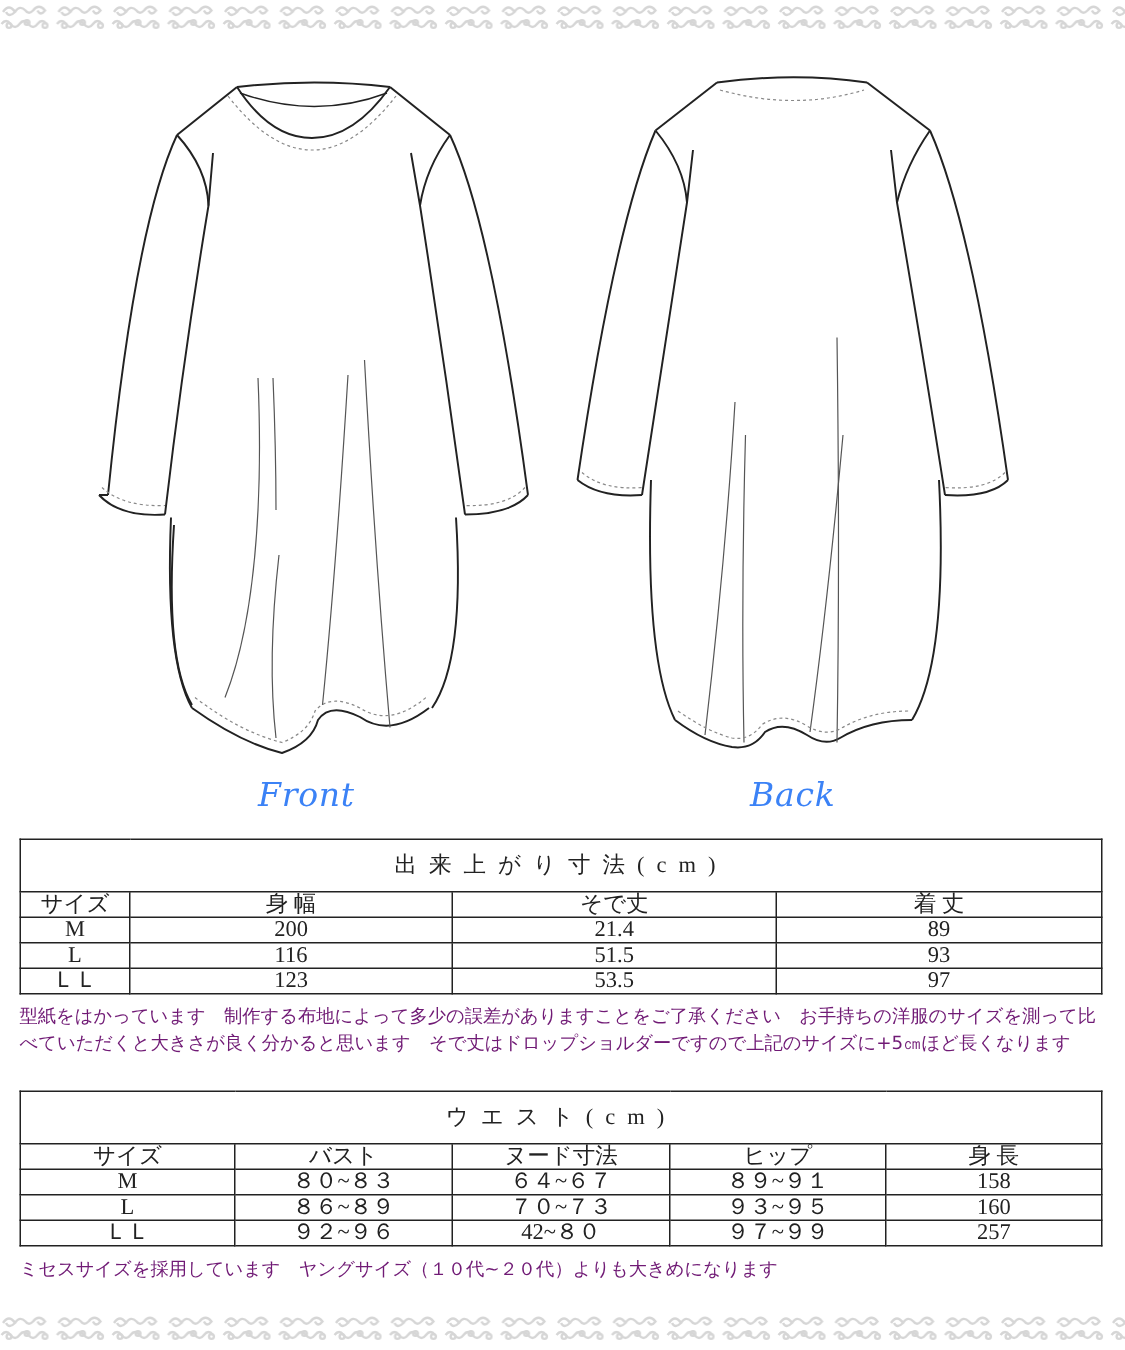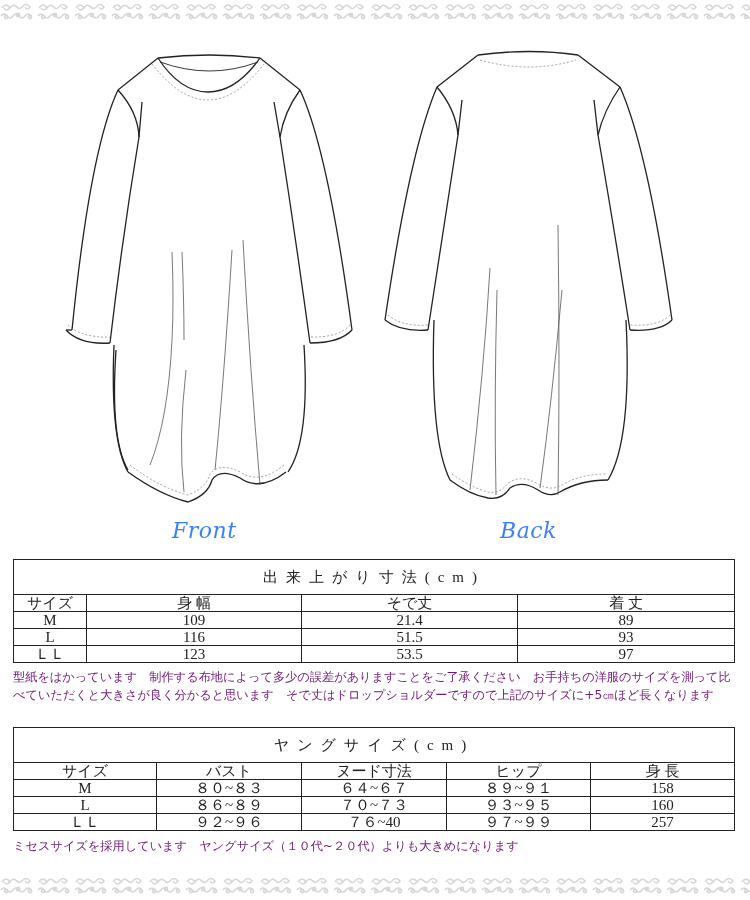--- a/index.html
+++ b/index.html
@@ -180,21 +180,21 @@
     <th class="title" colspan="4">出来上がり寸法(cm)</th>
   </tr>
   <tr class="hdr">
     <td>サイズ</td>
     <td class="wide">身 幅</td>
     <td>そで丈</td>
     <td class="wide">着 丈</td>
   </tr>
   <tr>
     <td>M</td>
-    <td>109</td>
+    <td>200</td>
     <td>21.4</td>
     <td>89</td>
   </tr>
   <tr>
     <td>L</td>
     <td>116</td>
     <td>51.5</td>
     <td>93</td>
   </tr>
   <tr>
@@ -211,21 +211,21 @@
 <table class="spec" id="tbl-nude">
   <colgroup>
     <col style="width:143px">
       <col style="width:145px">
       <col style="width:145px">
       <col style="width:144px">
       <col style="width:144px">
   </colgroup>
   <tbody>
       <tr>
-    <th class="title" colspan="5">ヤングサイズ(cm)</th>
+    <th class="title" colspan="5">ウエスト(cm)</th>
   </tr>
   <tr class="hdr">
     <td>サイズ</td>
     <td>バスト</td>
     <td>ヌード寸法</td>
     <td>ヒップ</td>
     <td class="wide">身 長</td>
   </tr>
   <tr>
     <td>M</td>
@@ -237,21 +237,21 @@
   <tr>
     <td>L</td>
     <td>８６~８９</td>
     <td>７０~７３</td>
     <td>９３~９５</td>
     <td>160</td>
   </tr>
   <tr>
     <td>ＬＬ</td>
     <td>９２~９６</td>
-    <td>７６~40</td>
+    <td>42~８０</td>
     <td>９７~９９</td>
     <td>257</td>
   </tr>
 </tbody>
   </table>
 
 <div class="note" id="note-2">ミセスサイズを採用しています　ヤングサイズ（１０代~２０代）よりも大きめになります</div>
 
 <div class="lace bottom">
   <svg viewBox="0 0 750 22" preserveAspectRatio="none">

